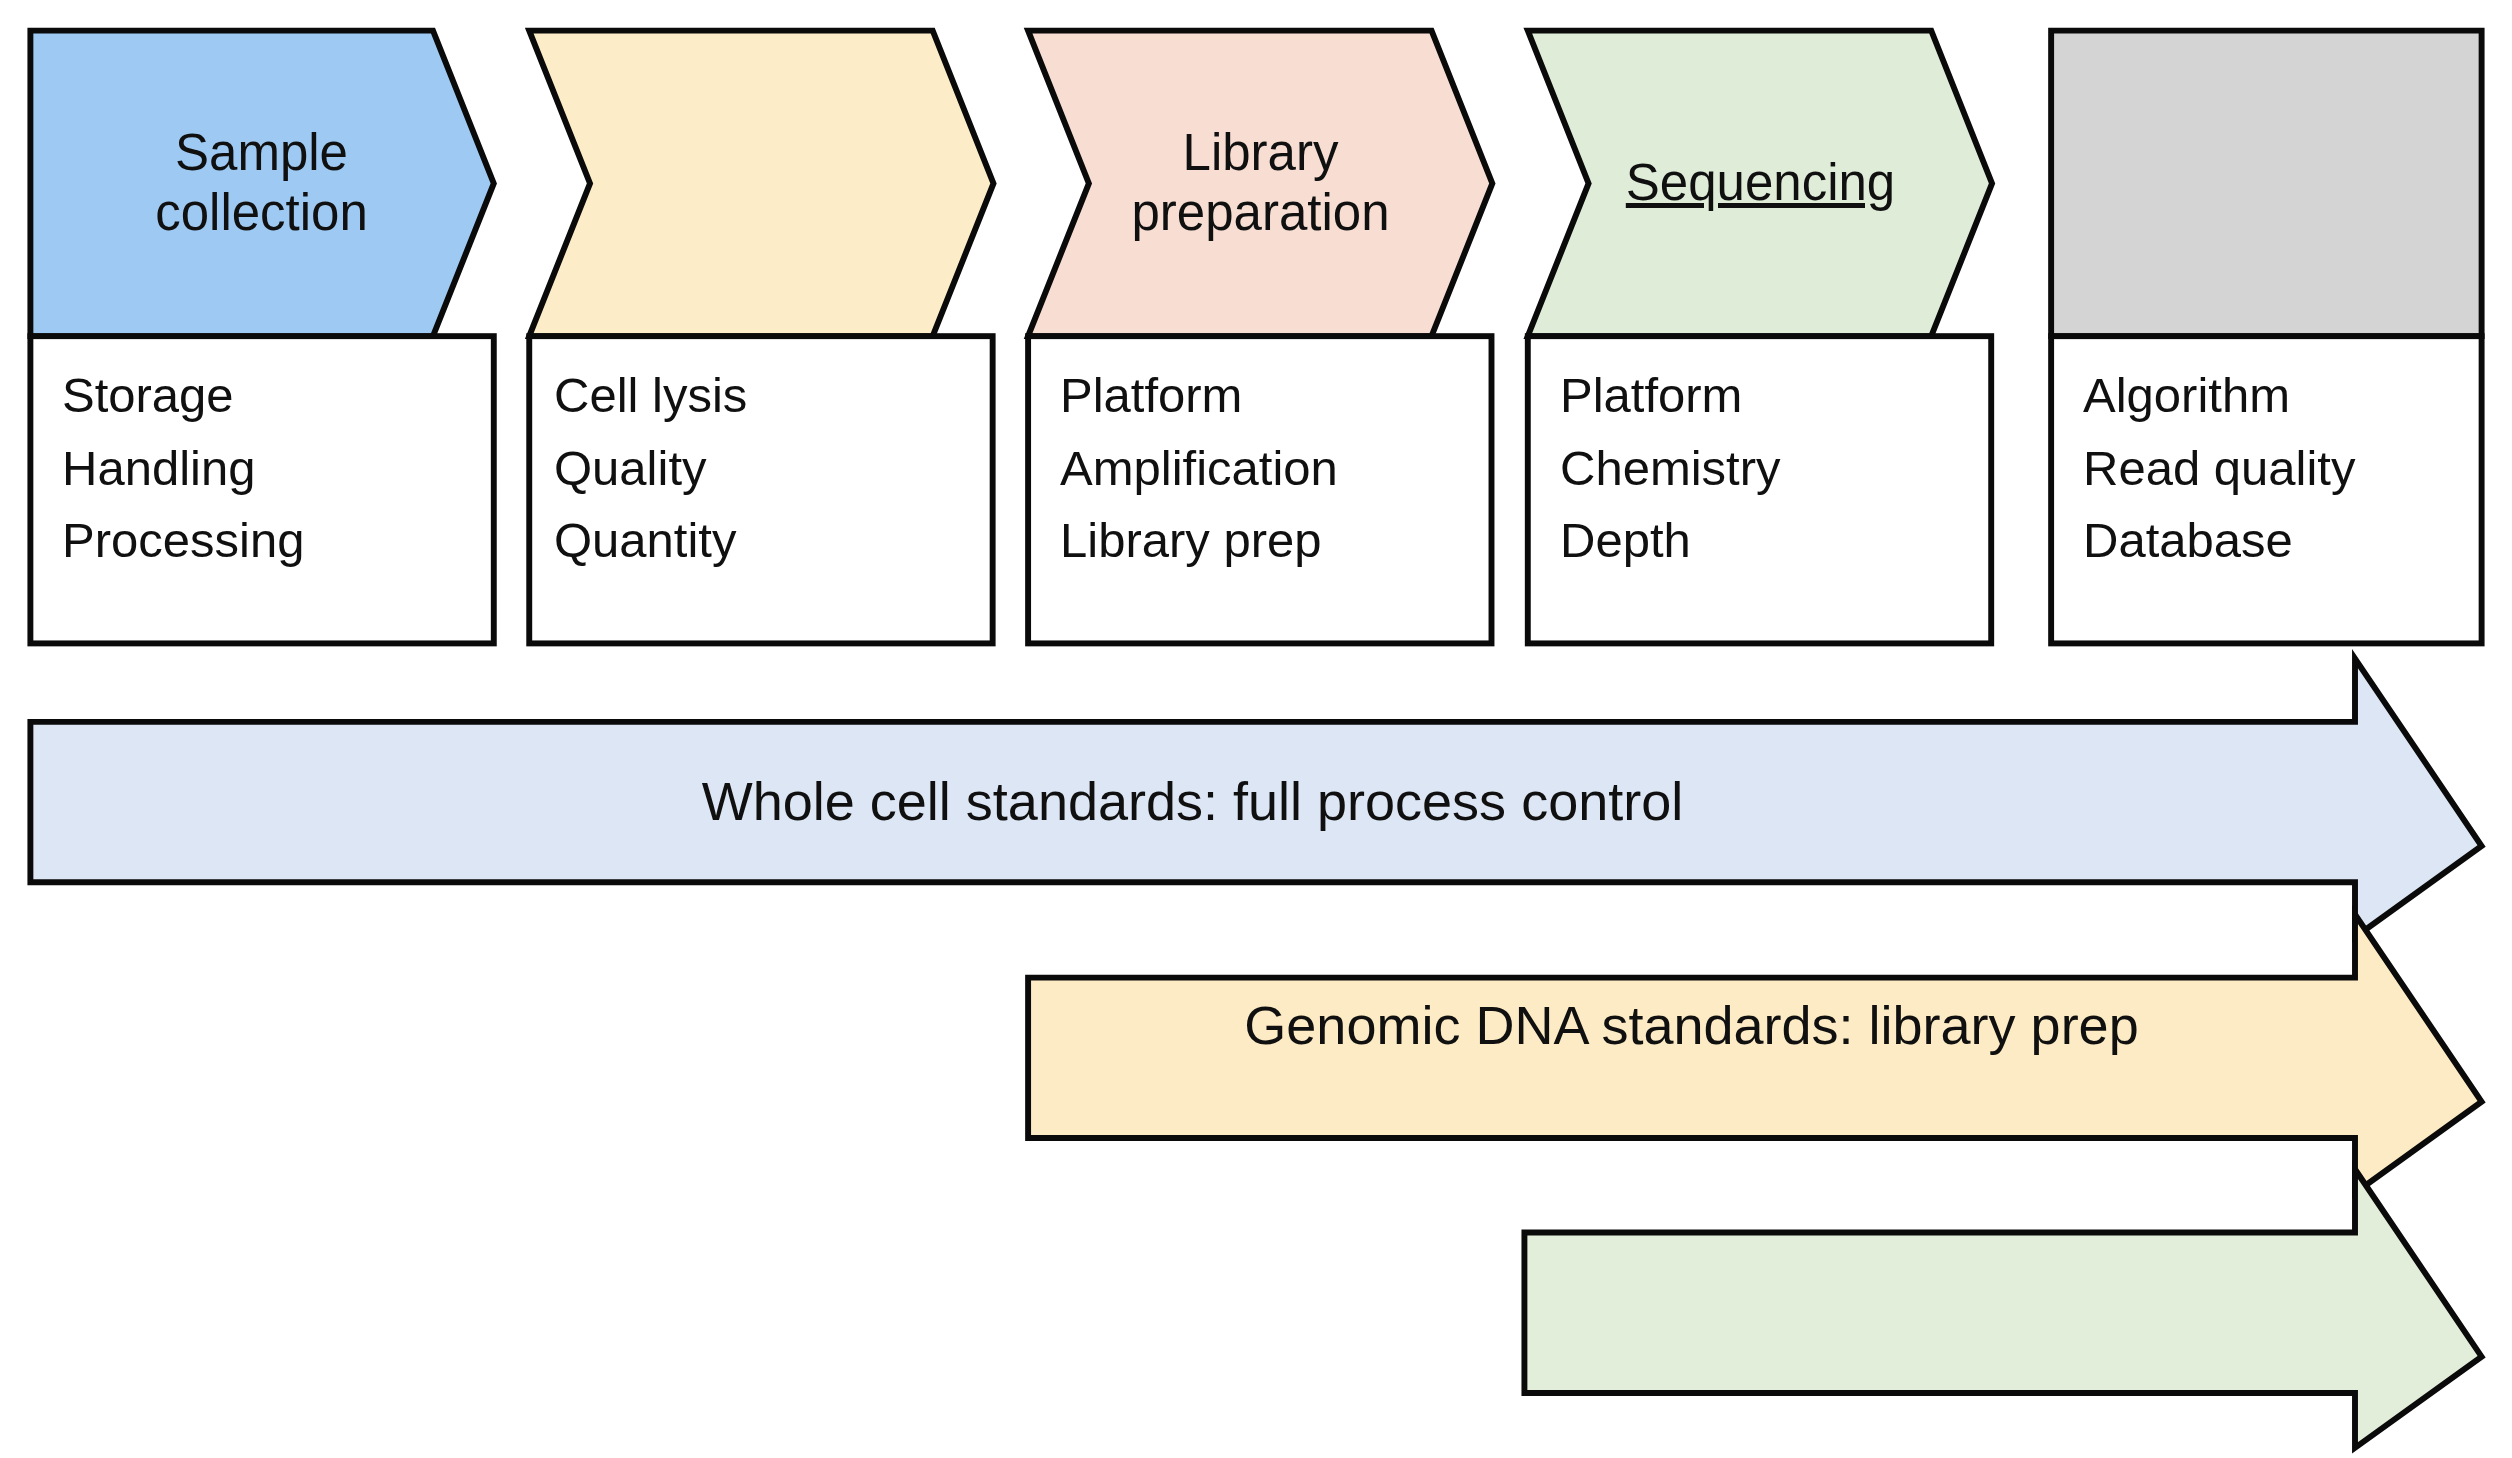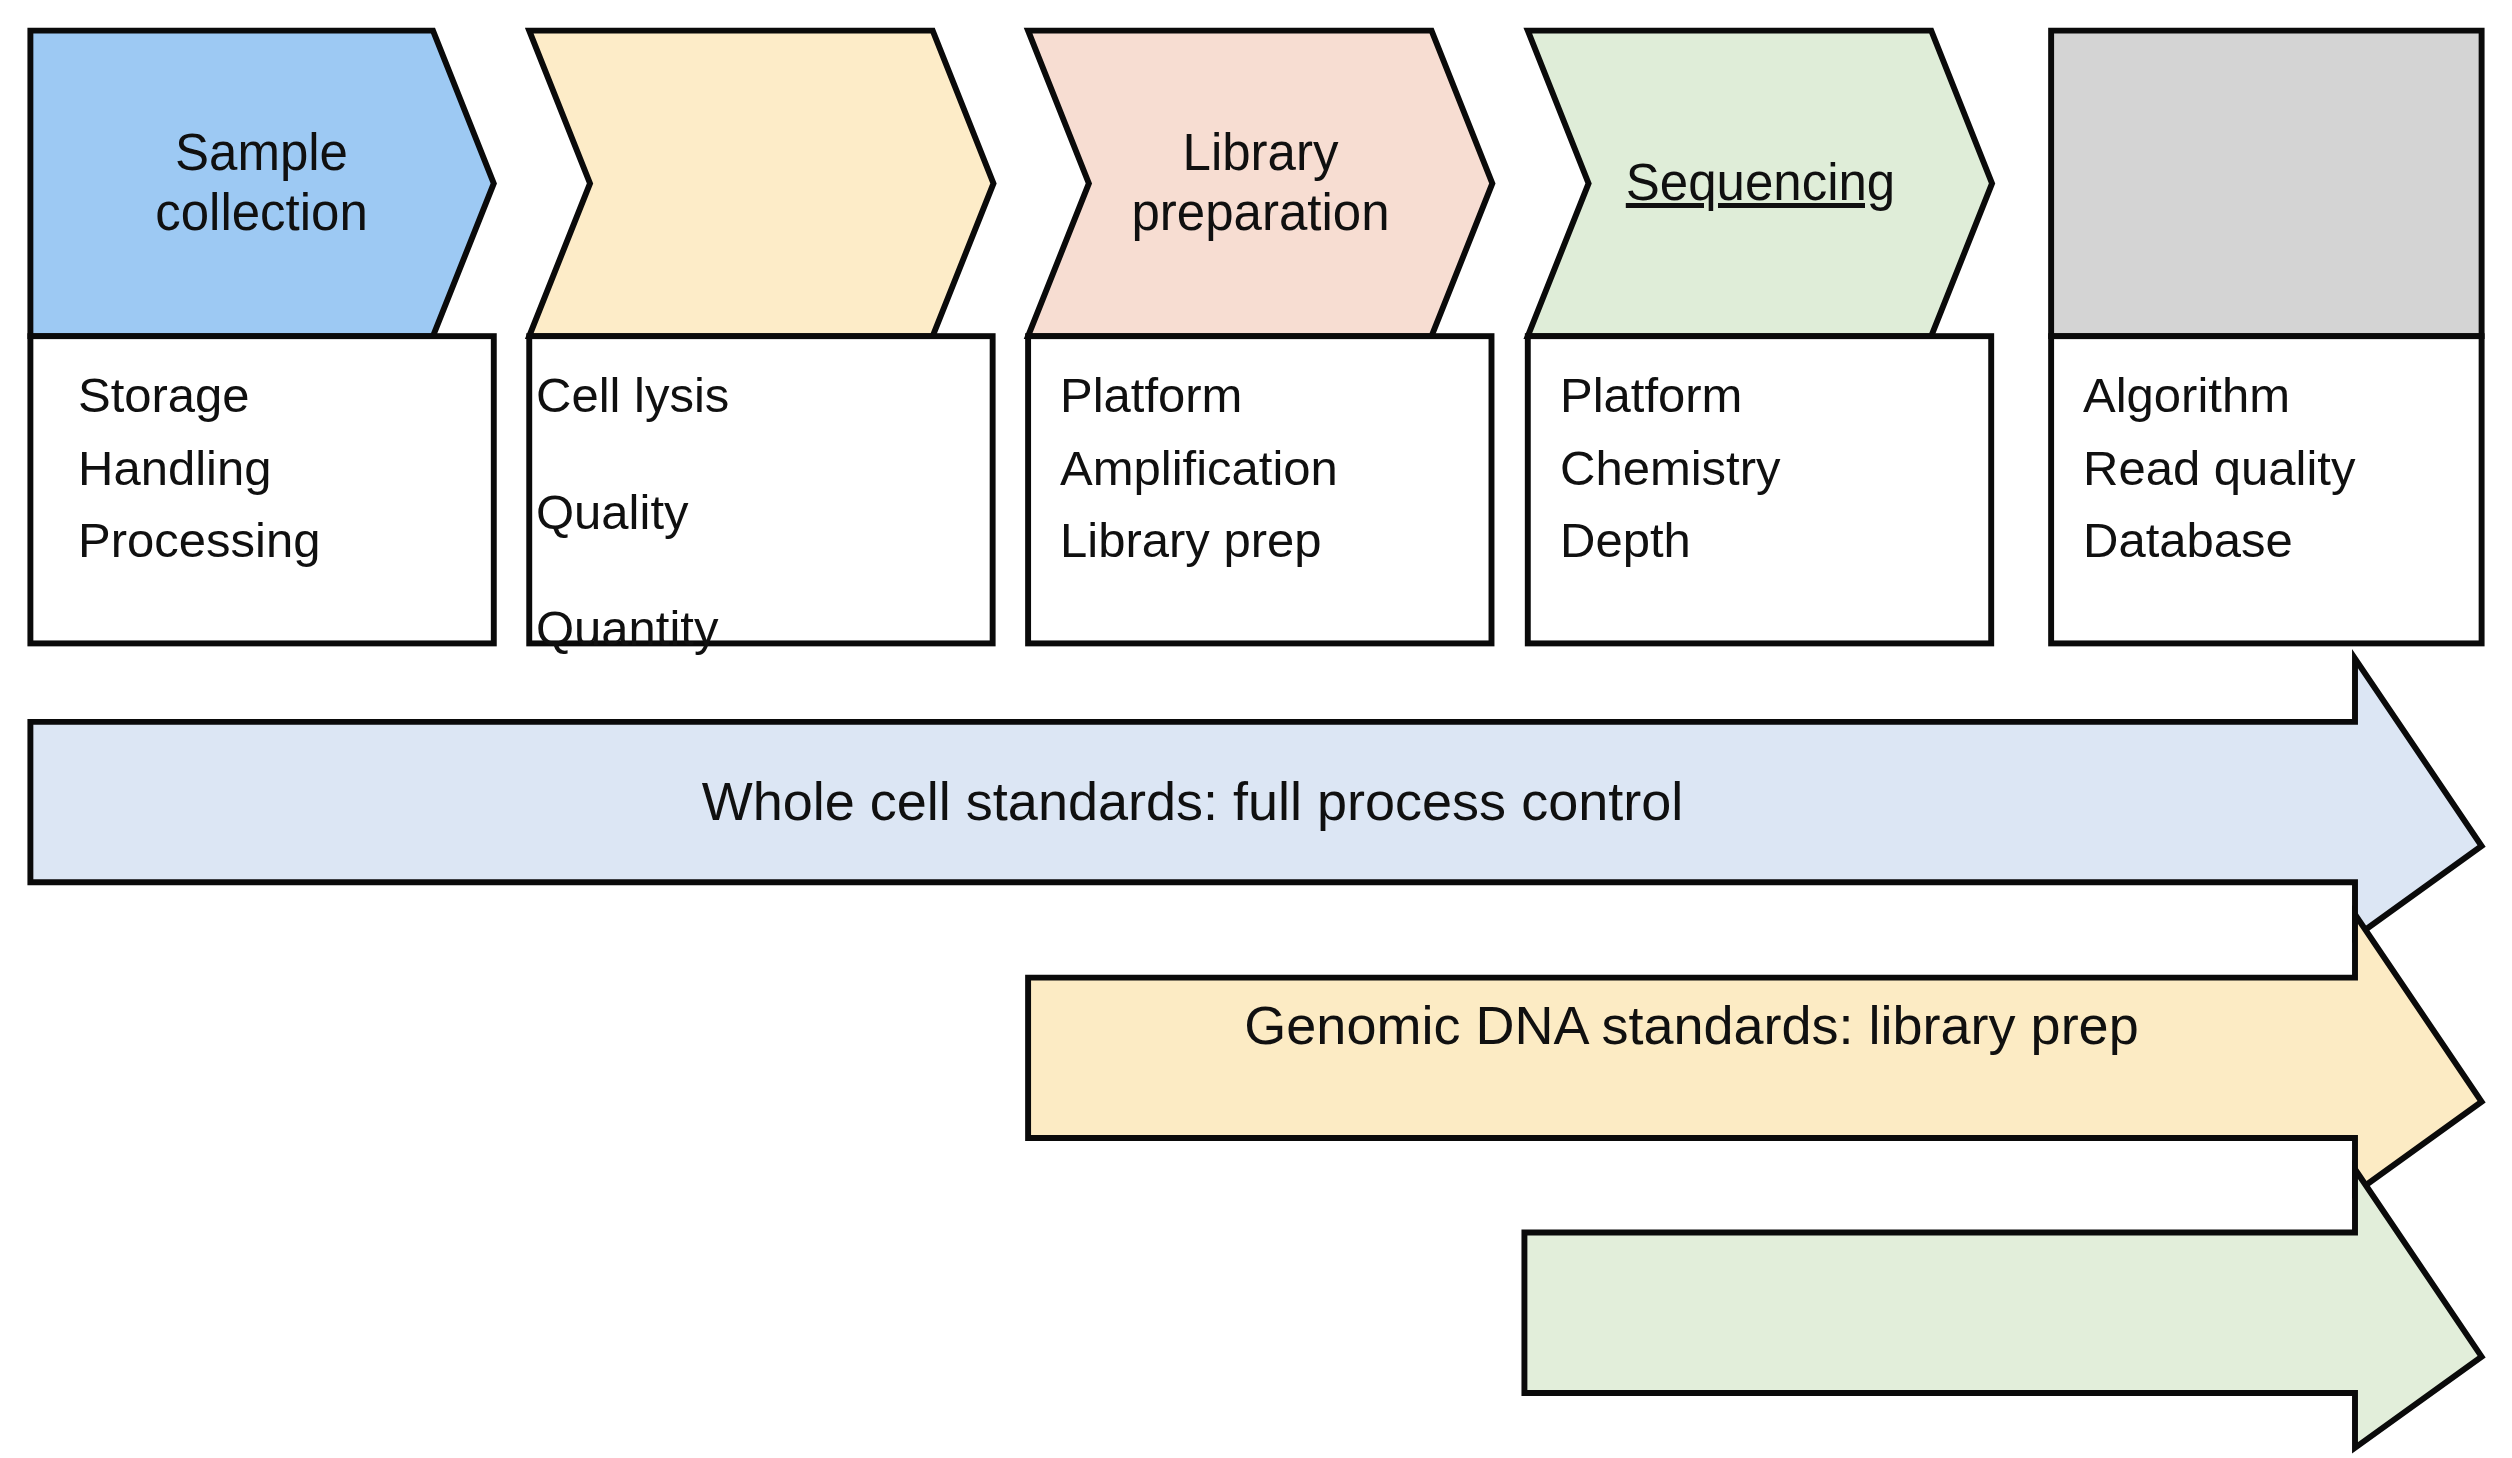--- a/index.html
+++ b/index.html
@@ -97,27 +97,27 @@
 
     <polygon class="shape-outline" points="1806,1460 2790,1460 2790,1385 2940,1607 2790,1715 2790,1650 1806,1650" fill="#E2EEDA" stroke="#0a0a0a"></polygon>
   </svg>
 
   <div class="txt stage-title" style="left:30px; top:30px; width:463px; height:306px;">Sample
 collection</div>
   <div class="txt stage-title" style="left:1089px; top:30px; width:343px; height:306px;">Library
 preparation</div>
   <div class="txt stage-title" style="left:1589px; top:30px; width:343px; height:306px;text-decoration:underline;">Sequencing</div>
 
-  <div class="detail-list" style="left:78px; top:371px; width:422px;text-align:center;">
+  <div class="detail-list" style="left:62px; top:371px; width:422px;text-align:center;">
     <span>Storage</span>
     <span>Handling</span>
     <span>Processing</span>
   </div>
 
-  <div class="detail-list" style="left:536px; top:371px; width:422px;gap:44px;">
+  <div class="detail-list" style="left:554px; top:371px; width:422px;">
     <span>Cell lysis</span>
     <span>Quality</span>
     <span>Quantity</span>
   </div>
 
   <div class="detail-list" style="left:1060px; top:371px; width:422px;">
     <span>Platform</span>
     <span>Amplification</span>
     <span>Library prep</span>
   </div>

